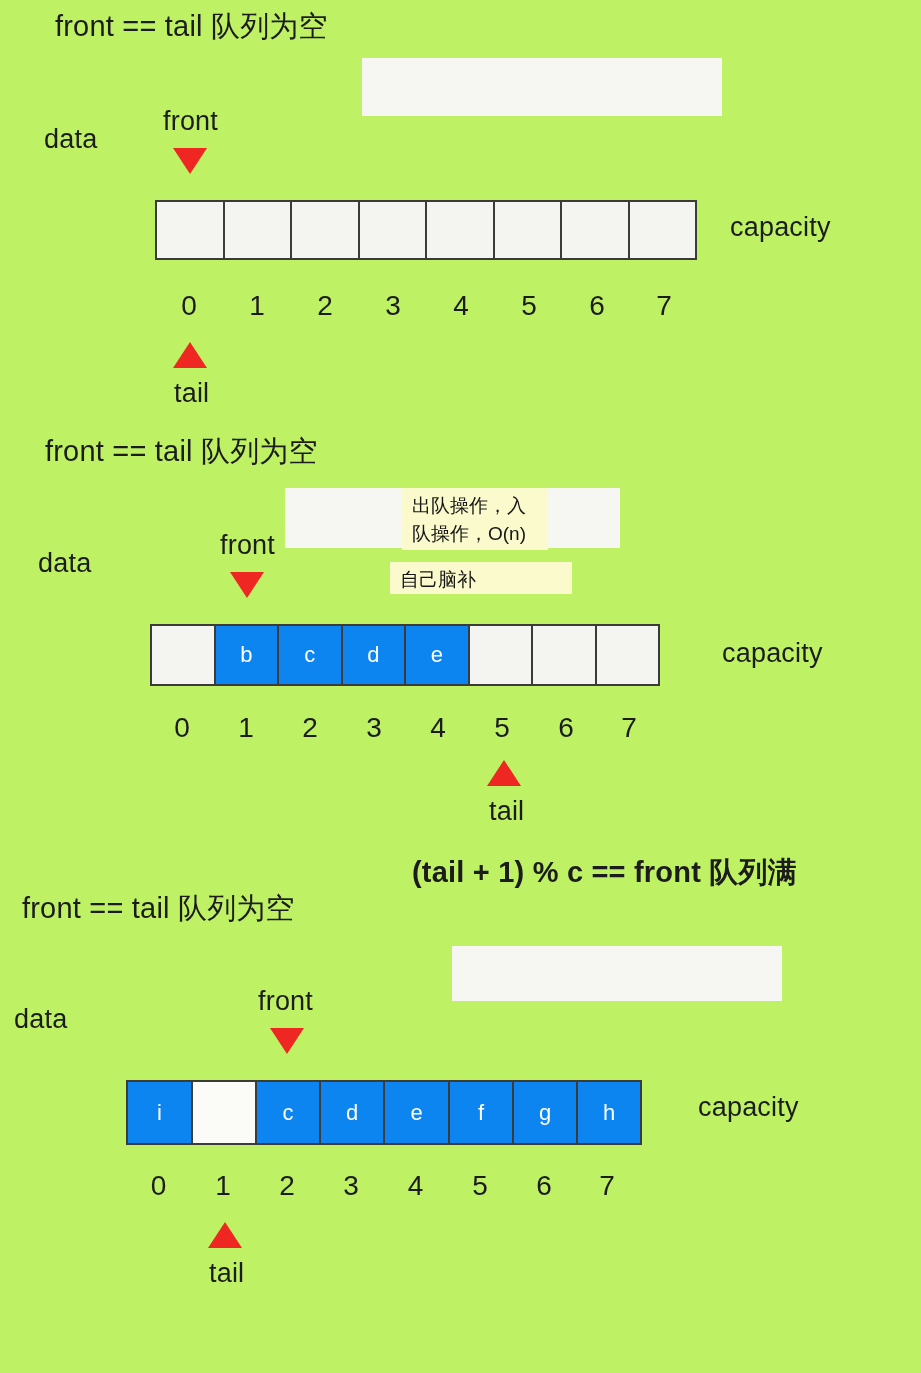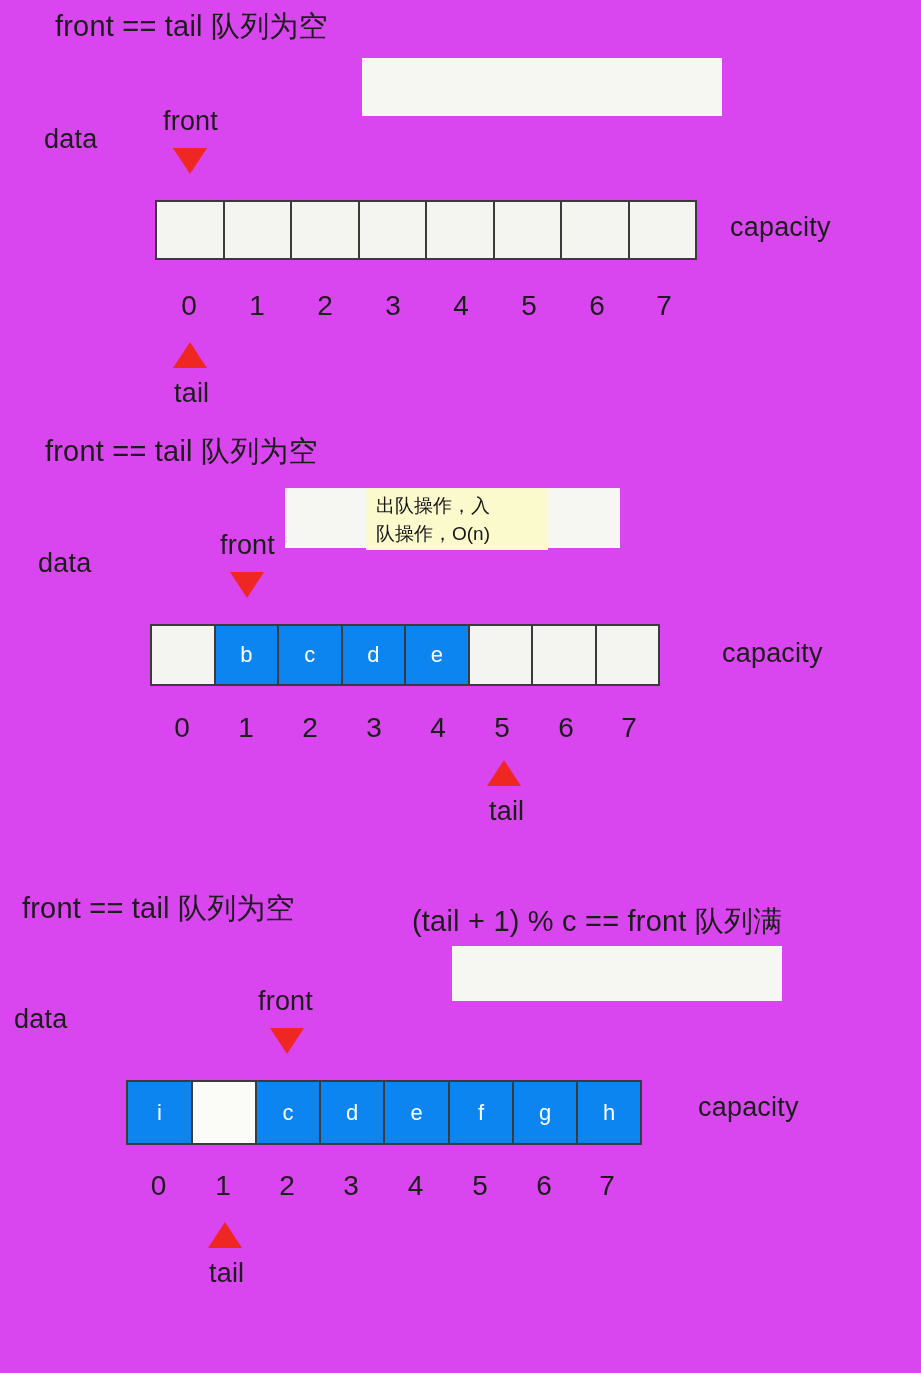--- a/index.html
+++ b/index.html
@@ -4,21 +4,21 @@
 <style>
   html, body {
     margin: 0;
     padding: 0;
     background: #f2f3ee;
   }
   #page {
     position: relative;
     width: 921px;
     height: 1373px;
-    background: #d946ef;
+    background: #bef264;
     font-family: "Liberation Sans", "DejaVu Sans", sans-serif;
     color: #1a1a1a;
     overflow: hidden;
   }
 
   
   .ghost-panel {
     position: absolute;
     background: #f6f7f3;
   }
@@ -139,23 +139,26 @@
     <div class="idx" style="width:68px;">5</div>
     <div class="idx" style="width:68px;">6</div>
     <div class="idx" style="width:66px;">7</div>
   </div>
 
   <div class="tri-up" style="left:173px; top:342px;"></div>
   <div class="txt ptr-label" style="left:174px; top:378px;">tail</div>
 
   <div class="txt heading" style="left:45px; top:432px;">front == tail 队列为空</div>
 
-  <div class="note" style="left:366px; top:488px; width:182px; height:62px;">
+  <div class="note" style="left:402px; top:488px; width:146px; height:62px;">
     <div>出队操作，入</div>
     <div>队操作，O(n)</div>
+  </div>
+  <div class="note" style="left:390px; top:562px; width:182px; height:32px;">
+    <div>自己脑补</div>
   </div>
 
   <div class="txt side-label" style="left:38px; top:548px;">data</div>
   <div class="txt side-label" style="left:722px; top:638px;">capacity</div>
 
   <div class="txt ptr-label" style="left:220px; top:530px;">front</div>
   <div class="tri-down" style="left:230px; top:572px;"></div>
 
   <div class="array" style="left:150px; top:624px; width:510px; height:62px;">
     <div class="cell" style="width:64px;"></div>
@@ -176,21 +179,21 @@
     <div class="idx" style="width:64px;">4</div>
     <div class="idx" style="width:64px;">5</div>
     <div class="idx" style="width:64px;">6</div>
     <div class="idx" style="width:62px;">7</div>
   </div>
 
   <div class="tri-up" style="left:487px; top:760px;"></div>
   <div class="txt ptr-label" style="left:489px; top:796px;">tail</div>
 
   <div class="txt heading" style="left:22px; top:889px;">front == tail 队列为空</div>
-  <div class="txt heading" style="left:412px; top:902px;">(tail + 1) % c == front 队列满</div>
+  <div class="txt heading" style="left:412px; top:853px;font-weight:bold;">(tail + 1) % c == front 队列满</div>
 
   <div class="txt side-label" style="left:14px; top:1004px;">data</div>
   <div class="txt side-label" style="left:698px; top:1092px;">capacity</div>
 
   <div class="txt ptr-label" style="left:258px; top:986px;">front</div>
   <div class="tri-down" style="left:270px; top:1028px;"></div>
 
   <div class="array" style="left:126px; top:1080px; width:516px; height:65px;">
     <div class="cell filled" style="width:65px;">i</div>
     <div class="cell" style="width:64px; background:#fbfcf8;"></div>

